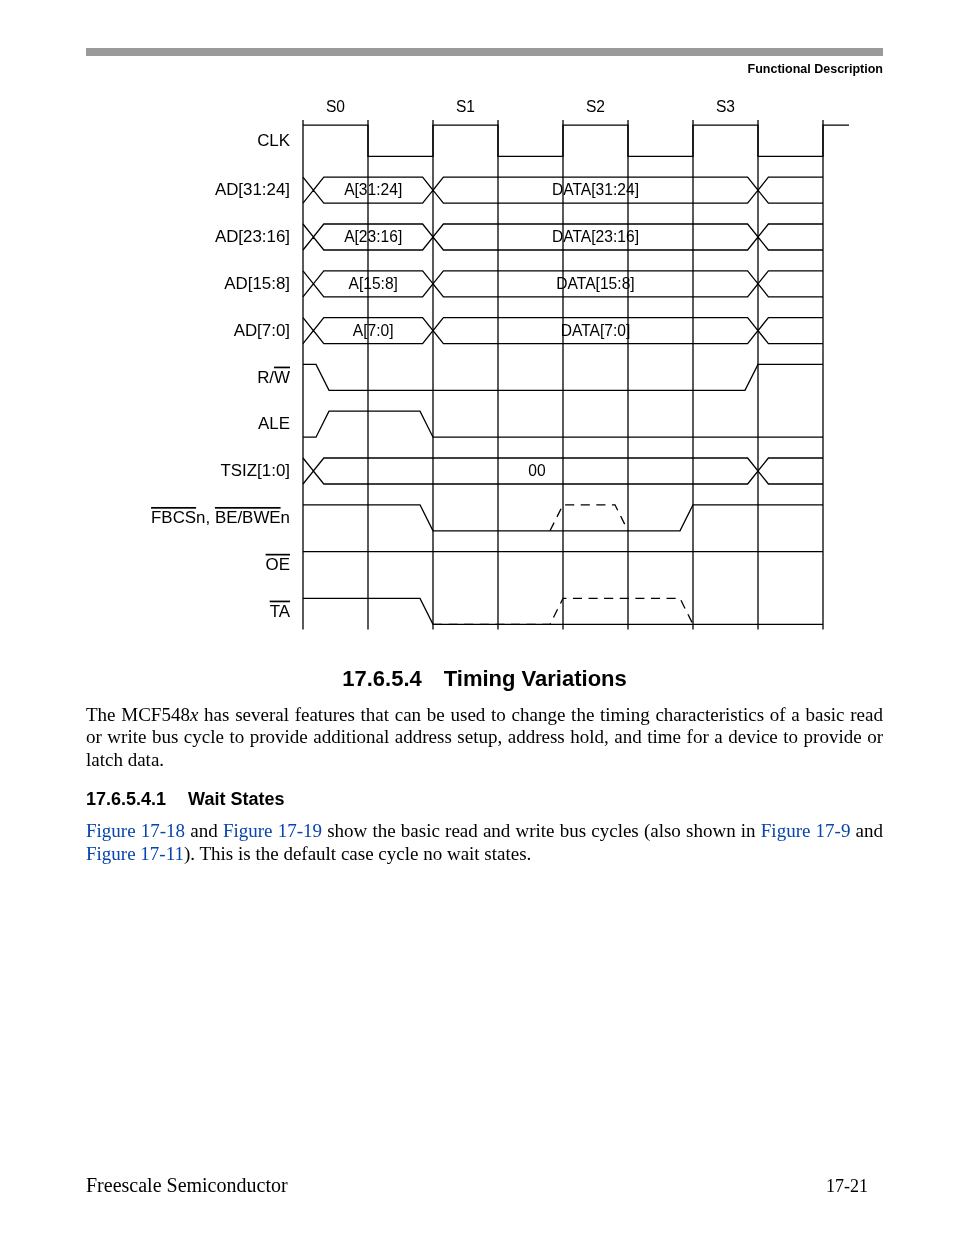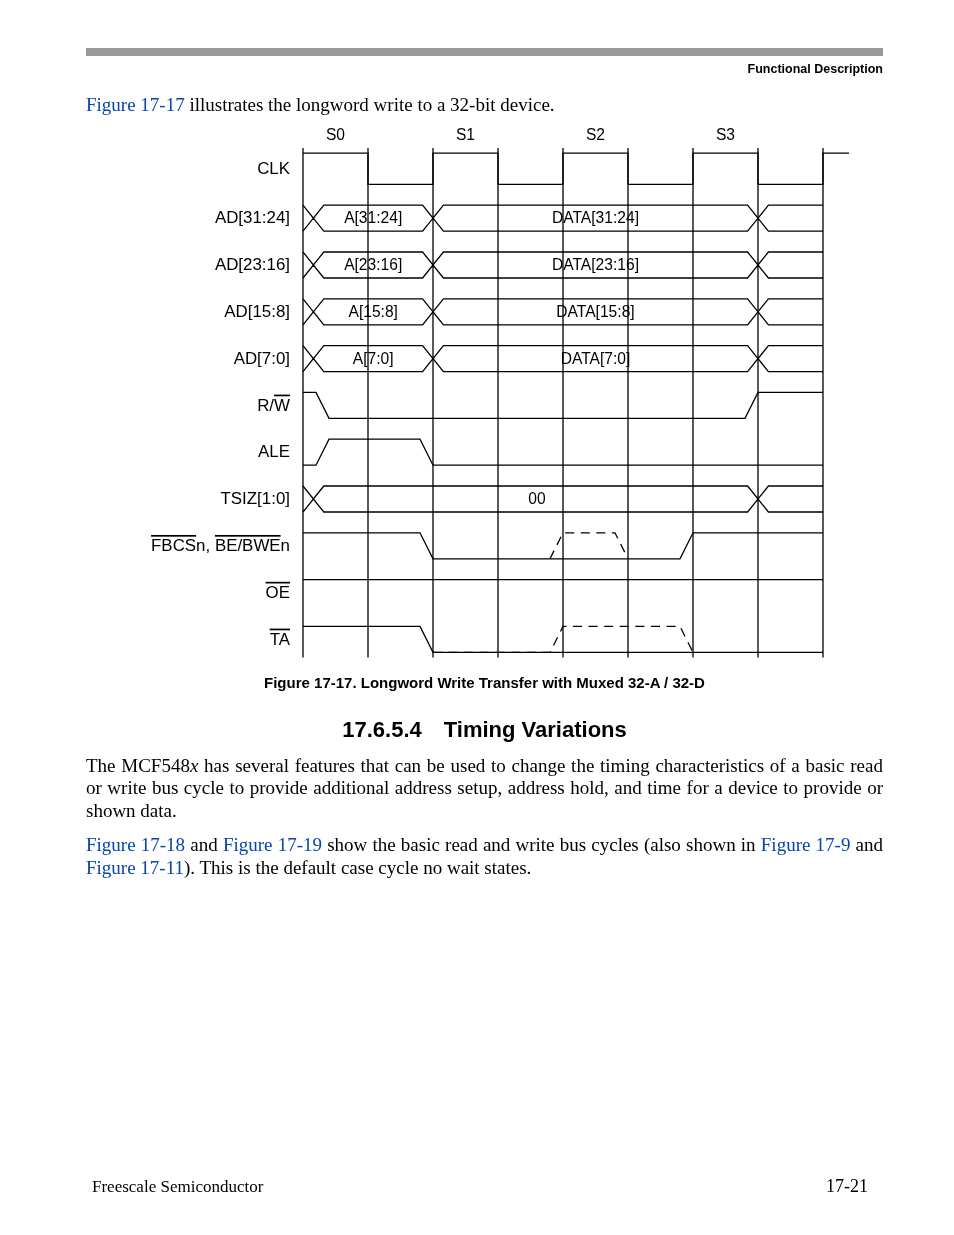--- a/index.html
+++ b/index.html
@@ -74,41 +74,38 @@
     bottom: 66px;
     left: 0; right: 0;
     text-align: center;
     font-family: Arial, Helvetica, sans-serif;
     font-weight: bold;
     font-size: 15px;
   }
   .footer-left {
     position: absolute;
     bottom: 38px;
-    left: 92px;
-    font-size: 17px;
+    left: 86px;
+    font-size: 20px;
   }
   .footer-right {
     position: absolute;
     bottom: 38px;
     right: 86px;
     font-size: 18px;
   }
   .it { font-style: italic; }
 </style>
 </head>
 <body>
 
 <div class="page">
   <div class="topbar"></div>
   <div class="running-head">Functional Description</div>
 
-  <p class="intro">
-    <span class="xref">Figure 17-17</span><span> illustrates the longword write to a 32-bit device.</span>
-  </p>
 
   <svg class="diagram" viewBox="0 0 600 420">
     <style>
       .lbl{font:13px Arial,Helvetica,sans-serif;}
       .slbl{font:12px Arial,Helvetica,sans-serif;}
       .ln{stroke:#000;stroke-width:1;fill:none;}
       .dash{stroke:#000;stroke-width:1;fill:none;stroke-dasharray:7 5;}
       .ctr{text-anchor:middle;}
       .rt{text-anchor:end;}
     </style>
@@ -187,30 +184,32 @@
     <text class="lbl rt" x="150" y="366"><tspan text-decoration="overline">OE</tspan></text>
     <path class="ln" d="M160 352 L560 352"></path>
 
     <text class="lbl rt" x="150" y="402"><tspan text-decoration="overline">TA</tspan></text>
     <g>
       <path class="ln" d="M160 388 L250 388 L260 408 L560 408"></path>
       <path class="dash" d="M260 408 L350 408 L360 388 L450 388 L460 408"></path>
     </g>
   </svg>
 
-  <div class="caption">Figure 17-17. Longword Write Transfer with Muxed 32-A / 32-D</div>
 
   <div class="h2">
     <span class="num">17.6.5.4</span><span>Timing Variations</span>
   </div>
 
   <p class="para">
-    <span>The MCF548</span><span class="it">x</span><span> has several features that can be used to change the timing characteristics of a basic read or write bus cycle to provide additional address setup, address hold, and time for a device to provide or shown data.</span>
+    <span>The MCF548</span><span class="it">x</span><span> has several features that can be used to change the timing characteristics of a basic read or write bus cycle to provide additional address setup, address hold, and time for a device to provide or latch data.</span>
   </p>
 
+  <div class="h3">
+    <span class="num">17.6.5.4.1</span><span>Wait States</span>
+  </div>
 
 
   <p class="para">
     <span class="xref">Figure 17-18</span><span> and </span><span class="xref">Figure 17-19</span><span> show the basic read and write bus cycles (also shown in </span><span class="xref">Figure 17-9</span><span> and </span><span class="xref">Figure 17-11</span><span>). This is the default case cycle no wait states.</span>
   </p>
 
   <div class="footer-left">Freescale Semiconductor</div>
   <div class="footer-right">17-21</div>
 </div>
 

